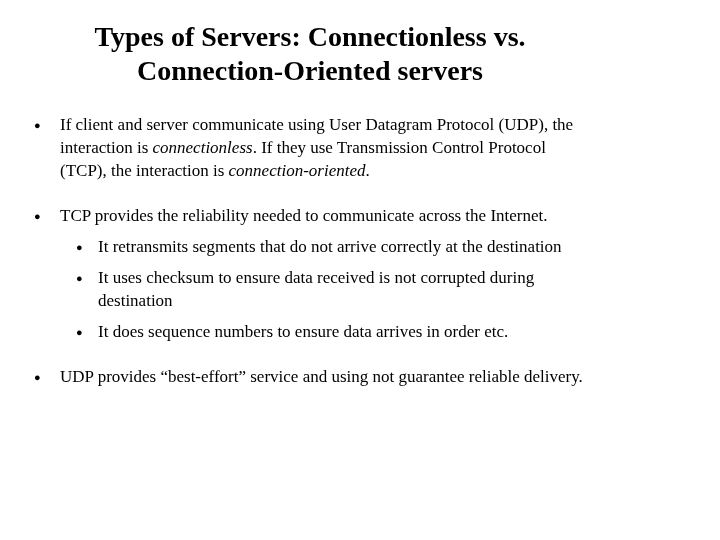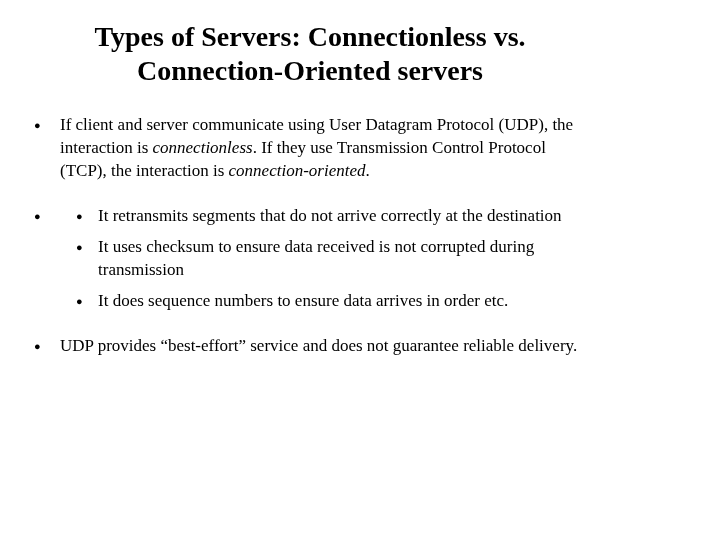--- a/index.html
+++ b/index.html
@@ -76,25 +76,26 @@
 <div class="slide">
   <div class="title">Types of Servers: Connectionless vs. Connection-Oriented servers</div>
 
   <ul class="level1">
 
     <li>
       <span>If client and server communicate using User Datagram Protocol (UDP), the interaction is </span><span class="ital">connectionless</span><span>. If they use Transmission Control Protocol (TCP), the interaction is </span><span class="ital">connection-oriented</span><span>.</span>
     </li>
 
     <li>
+      <span>TCP provides the reliability needed to communicate across the Internet.</span>
       <ul class="level2">
         <li>It retransmits segments that do not arrive correctly at the destination</li>
-        <li>It uses checksum to ensure data received is not corrupted during transmission</li>
+        <li>It uses checksum to ensure data received is not corrupted during destination</li>
         <li>It does sequence numbers to ensure data arrives in order etc.</li>
       </ul>
     </li>
 
     <li>
-      <span>UDP provides “best-effort” service and does not guarantee reliable delivery.</span>
+      <span>UDP provides “best-effort” service and using not guarantee reliable delivery.</span>
     </li>
 
   </ul>
 </div>
 
 </body></html>

